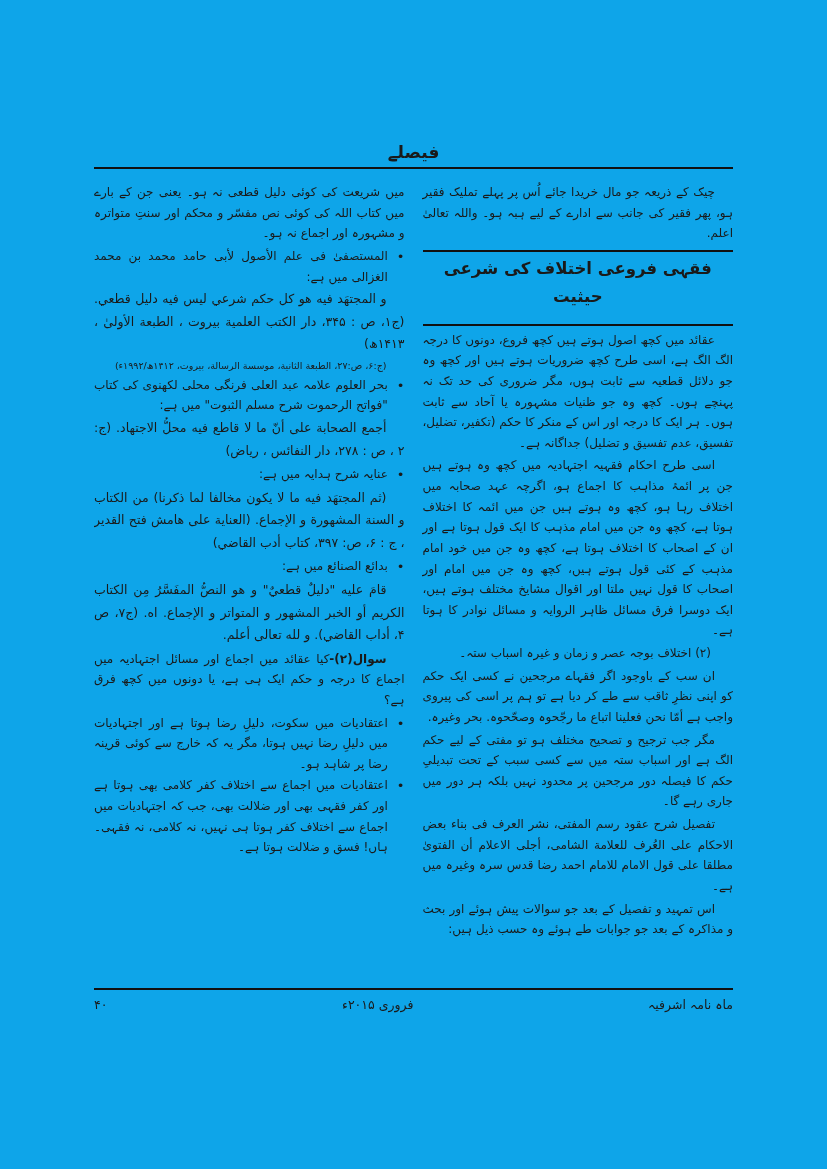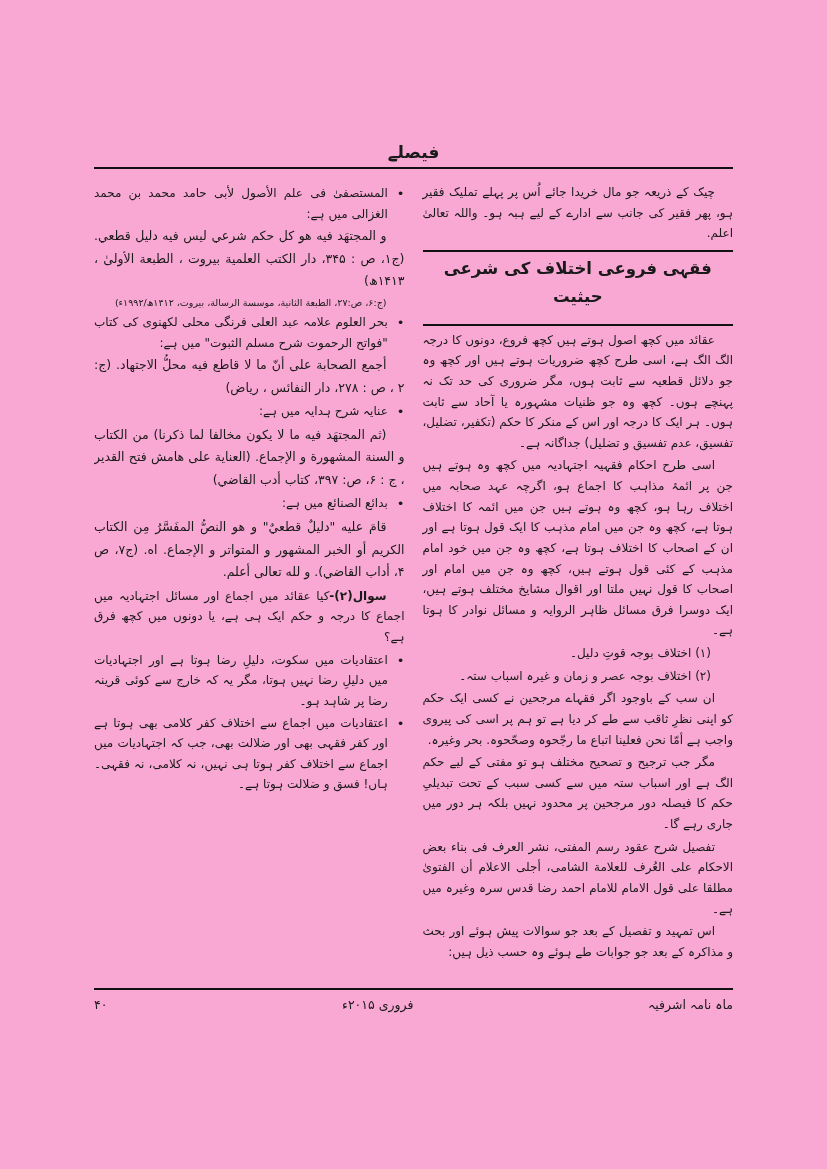--- a/index.html
+++ b/index.html
@@ -5,21 +5,21 @@
   html, body {
     margin: 0; padding: 0;
     background: #ffffff;
     font-family: "DejaVu Sans", sans-serif;
   }
   .page {
     position: relative;
     width: 827px;
     height: 1169px;
     margin: 0 auto;
-    background: #f9a8d4;
+    background: #0ea5e9;
     color: #1a1a1a;
     overflow: hidden;
     direction: rtl;
   }
   .masthead {
     position: absolute;
     top: 142px; right: 94px; left: 94px;
     text-align: center;
     font-weight: bold;
     font-size: 17px;
@@ -95,32 +95,32 @@
 
   <div class="columns">
 
     <div class="col">
       <p>چیک کے ذریعہ جو مال خریدا جائے اُس پر پہلے تملیک فقیر ہو، پھر فقیر کی جانب سے ادارے کے لیے ہبہ ہو۔ واللہ تعالیٰ اعلم.</p>
 
       <div class="section-heading">فقہی فروعی اختلاف کی شرعی حیثیت</div>
 
       <p>عقائد میں کچھ اصول ہوتے ہیں کچھ فروع، دونوں کا درجہ الگ الگ ہے، اسی طرح کچھ ضروریات ہوتے ہیں اور کچھ وہ جو دلائل قطعیہ سے ثابت ہوں، مگر ضروری کی حد تک نہ پہنچے ہوں۔ کچھ وہ جو ظنیات مشہورہ یا آحاد سے ثابت ہوں۔ ہر ایک کا درجہ اور اس کے منکر کا حکم (تکفیر، تضلیل، تفسیق، عدم تفسیق و تضلیل) جداگانہ ہے۔</p>
       <p>اسی طرح احکام فقہیہ اجتہادیہ میں کچھ وہ ہوتے ہیں جن پر ائمۂ مذاہب کا اجماع ہو، اگرچہ عہد صحابہ میں اختلاف رہا ہو، کچھ وہ ہوتے ہیں جن میں ائمہ کا اختلاف ہوتا ہے، کچھ وہ جن میں امام مذہب کا ایک قول ہوتا ہے اور ان کے اصحاب کا اختلاف ہوتا ہے، کچھ وہ جن میں خود امام مذہب کے کئی قول ہوتے ہیں، کچھ وہ جن میں امام اور اصحاب کا قول نہیں ملتا اور اقوال مشایخ مختلف ہوتے ہیں، ایک دوسرا فرق مسائل ظاہر الروایہ و مسائل نوادر کا ہوتا ہے۔</p>
-      <p class="numbered noindent">(۱) اختلاف بوجہ قوتِ دلیل۔</p>
       <p class="numbered noindent">(۲) اختلاف بوجہ عصر و زمان و غیرہ اسباب ستہ۔</p>
       <p>ان سب کے باوجود اگر فقہاے مرجحین نے کسی ایک حکم کو اپنی نظرِ ثاقب سے طے کر دیا ہے تو ہم پر اسی کی پیروی واجب ہے أمّا نحن فعلینا اتباع ما رجّحوہ وصحّحوہ. بحر وغیرہ.</p>
       <p>مگر جب ترجیح و تصحیح مختلف ہو تو مفتی کے لیے حکم الگ ہے اور اسباب ستہ میں سے کسی سبب کے تحت تبدیلیِ حکم کا فیصلہ دور مرجحین پر محدود نہیں بلکہ ہر دور میں جاری رہے گا۔</p>
       <p>تفصیل شرح عقود رسم المفتی، نشر العرف فی بناء بعض الاحکام علی العُرف للعلامة الشامی، أجلی الاعلام أن الفتویٰ مطلقا علی قول الامام للامام احمد رضا قدس سرہ وغیرہ میں ہے۔</p>
       <p>اس تمہید و تفصیل کے بعد جو سوالات پیش ہوئے اور بحث و مذاکرہ کے بعد جو جوابات طے ہوئے وہ حسب ذیل ہیں:</p>
 
       <p class="qa-line"></p>
 
     </div>
 
     <div class="col">
+      <p class="noindent">میں شریعت کی کوئی دلیل قطعی نہ ہو۔ یعنی جن کے بارے میں کتاب اللہ کی کوئی نص مفسّر و محکم اور سنتِ متواترہ و مشہورہ اور اجماع نہ ہو۔</p>
 
       <div class="bullet-item">
         <span class="bullet-dot">•</span>
         <div class="bullet-text">المستصفیٰ فی علم الأصول لأبی حامد محمد بن محمد الغزالی میں ہے:</div>
       </div>
       <p class="arabic">و المجتهَد فیه هو كل حكم شرعي لیس فیه دلیل قطعي. (ج۱، ص : ۳۴۵، دار الكتب العلمیة بیروت ، الطبعة الأولیٰ ، ۱۴۱۳ھ)</p>
       <p class="small-cite">(ج:۶، ص:۲۷، الطبعة الثانیة، موسسة الرسالة، بیروت، ۱۴۱۲ھ/۱۹۹۲ء)</p>
 
       <div class="bullet-item">
         <span class="bullet-dot">•</span>

